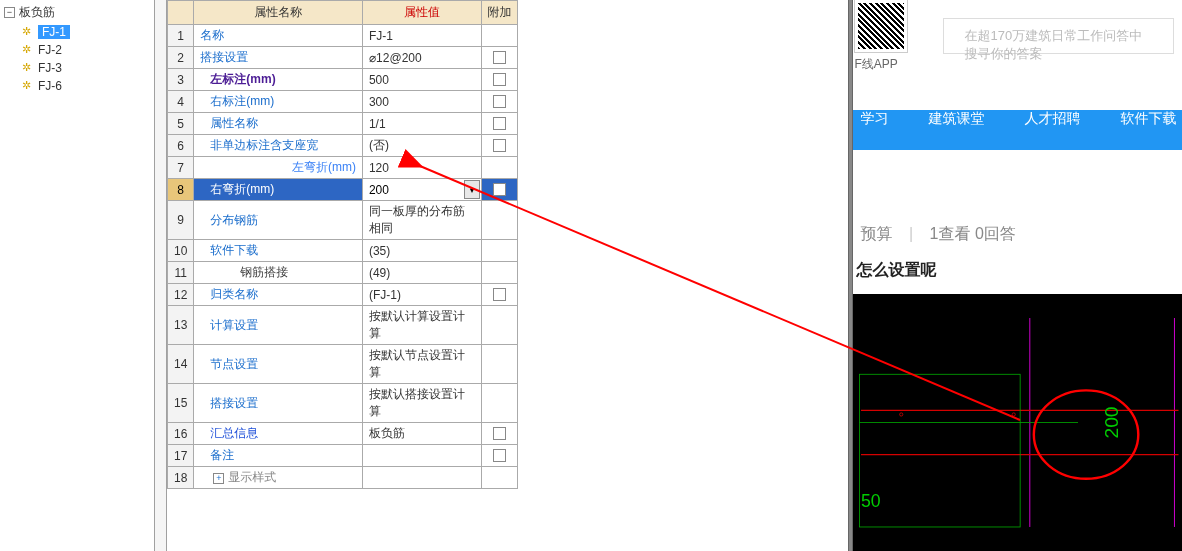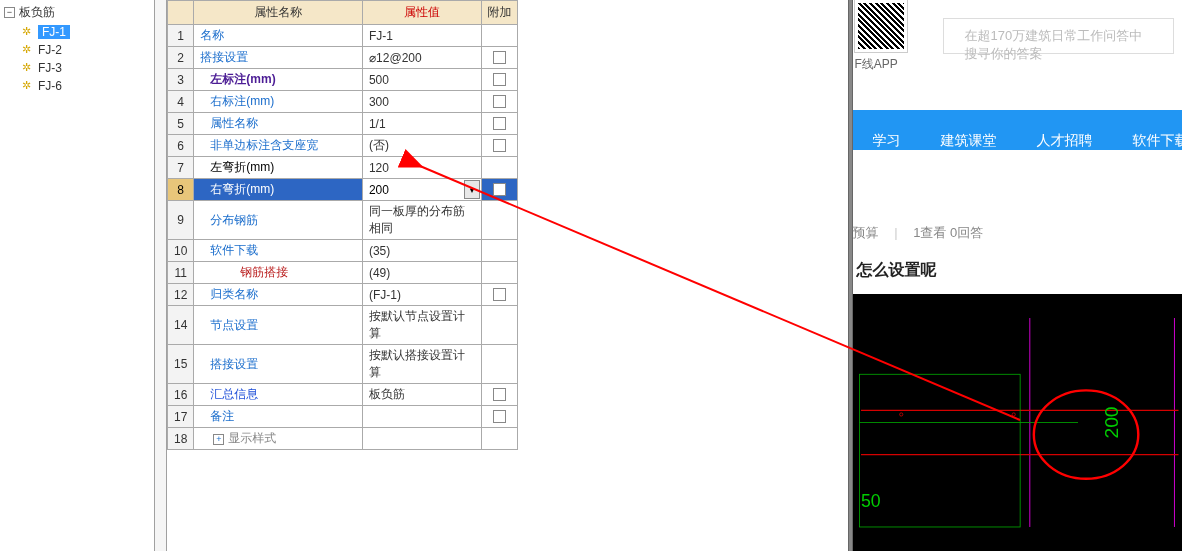--- a/index.html
+++ b/index.html
@@ -168,30 +168,30 @@
       padding: 8px 21px;
       color: #bbb;
       font-size: 13px;
       background: #fff;
     }
     .nav-bar {
       position: absolute; left: 0; right: 0; top: 110px;
       height: 40px;
       background: #2196f3;
       display: flex;
-      align-items: flex-end;
+      align-items: flex-start;
       color: #fff;
       font-size: 14px;
-      padding-left: 20px;
+      padding-left: 8px;
       gap: 40px;
     }
     .nav-item { cursor: pointer; white-space: nowrap; }
     .breadcrumb {
-      position: absolute; left: 0; top: 224px;
-      color: #888; font-size: 13px;
+      position: absolute; left: 8px; top: 224px;
+      color: #888; font-size: 16px;
     }
     .breadcrumb .sep { margin: 0 12px; color: #ccc; }
     .qtitle {
       position: absolute; left: 4px; top: 260px;
       font-size: 16px; font-weight: bold; color: #222;
     }
     .cad-area {
       position: absolute; left: 0; right: 0; top: 294px; bottom: 0;
       background: #000;
     }
@@ -288,21 +288,21 @@
           <tr>
             <td class="rownum">6</td>
             <td class="name indent" style="color: rgb(26, 109, 204);"><span>非单边标注含支座宽</span></td>
             <td class="value-cell">(否)</td>
             <td class="check-cell">
               <span class="check"></span>
             </td>
           </tr>
           <tr>
             <td class="rownum">7</td>
-            <td class="name indent" style="color: #000000;"><span>左弯折(mm)</span></td>
+            <td class="name indent" style="color: #3b82f6; text-align: right;"><span>左弯折(mm)</span></td>
             <td class="value-cell">120</td>
             <td class="check-cell"></td>
           </tr>
           <tr class="selected">
             <td class="rownum">8</td>
             <td class="name indent" style="color: rgb(255, 255, 255);"><span>右弯折(mm)</span></td>
             <td class="value-cell" style="background: rgb(255, 255, 255); color: rgb(0, 0, 0); position: relative;">200<span class="dd-arrow">▾</span></td>
             <td class="check-cell">
               <span class="check"></span>
             </td>
@@ -314,31 +314,37 @@
             <td class="check-cell"></td>
           </tr>
           <tr>
             <td class="rownum">10</td>
             <td class="name indent" style="color: rgb(26, 109, 204);"><span>软件下载</span></td>
             <td class="value-cell">(35)</td>
             <td class="check-cell"></td>
           </tr>
           <tr>
             <td class="rownum">11</td>
-            <td class="name indent" style="color: #b91c1c; padding-left: 46px;"><span>钢筋搭接</span></td>
+            <td class="name indent" style="color: #404040; padding-left: 46px;"><span>钢筋搭接</span></td>
             <td class="value-cell">(49)</td>
             <td class="check-cell"></td>
           </tr>
           <tr>
             <td class="rownum">12</td>
             <td class="name indent" style="color: rgb(26, 109, 204);"><span>归类名称</span></td>
             <td class="value-cell">(FJ-1)</td>
             <td class="check-cell">
               <span class="check"></span>
             </td>
+          </tr>
+          <tr>
+            <td class="rownum">13</td>
+            <td class="name indent" style="color: rgb(26, 109, 204);"><span>计算设置</span></td>
+            <td class="value-cell">按默认计算设置计算</td>
+            <td class="check-cell"></td>
           </tr>
           <tr>
             <td class="rownum">14</td>
             <td class="name indent" style="color: rgb(26, 109, 204);"><span>节点设置</span></td>
             <td class="value-cell">按默认节点设置计算</td>
             <td class="check-cell"></td>
           </tr>
           <tr>
             <td class="rownum">15</td>
             <td class="name indent" style="color: rgb(26, 109, 204); margin-top: 15px;"><span>搭接设置</span></td>

